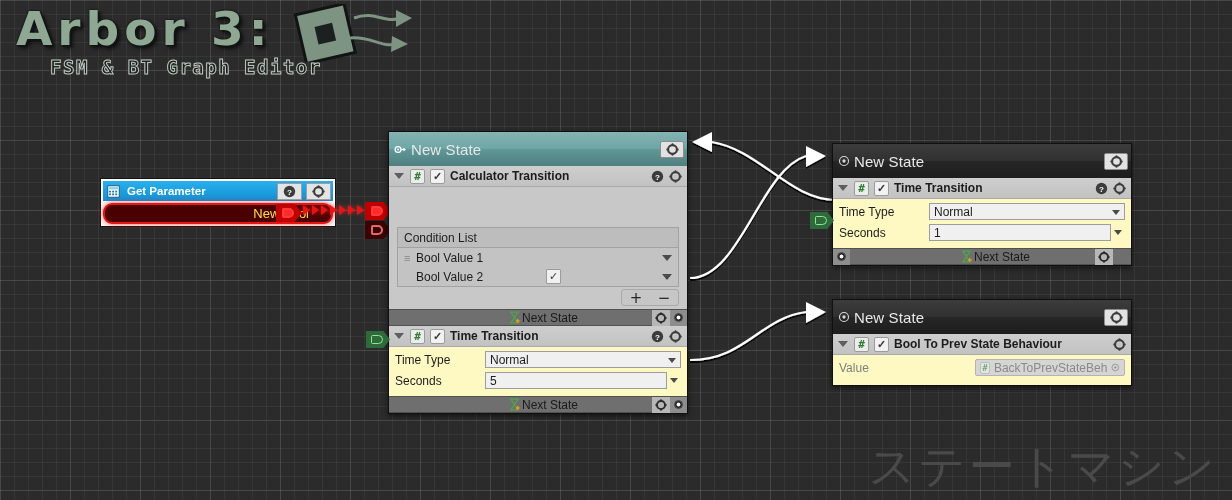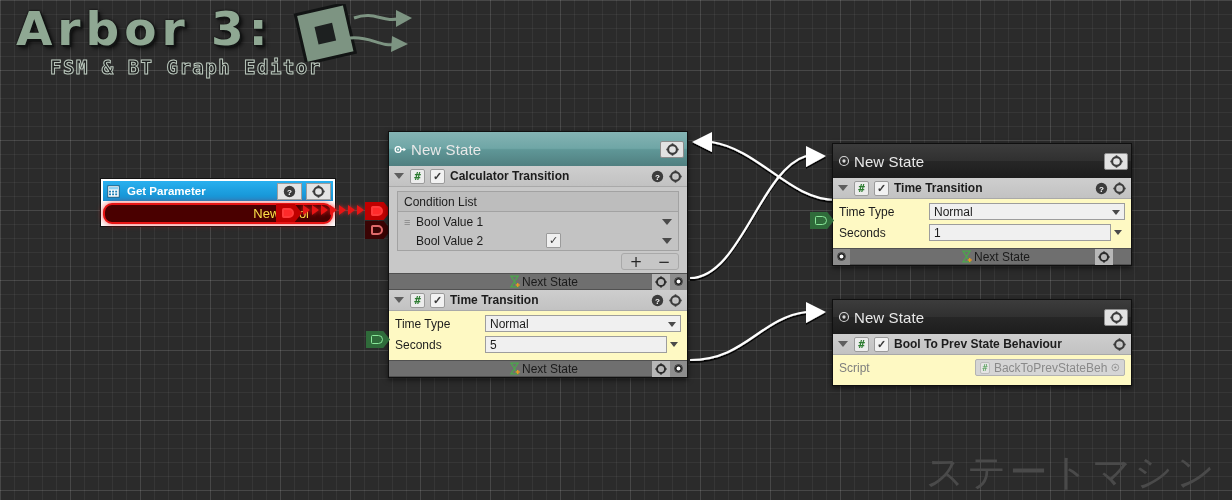--- a/index.html
+++ b/index.html
@@ -39,21 +39,21 @@
     -webkit-text-stroke: 1px #b9c6bb;
     text-shadow: 0 0 1px #b9c6bb;
     margin-top: 0; margin-left: 36px;
   }
   #logo-mark { position:absolute; left:262px; top:2px; width:140px; height:58px; }
 
   
   #watermark {
     position:absolute; right:14px; bottom:2px;
     font-family: "DejaVu Sans", sans-serif;
-    font-size: 38px; letter-spacing: 3px;
+    font-size: 46px; letter-spacing: 3px;
     color: #4a4a4a;
   }
 
   
   #edges { position:absolute; left:0; top:0; width:1232px; height:500px; pointer-events:none; }
 
   
   .node { position:absolute; }
   .node-body {
     background:#c8c8c8;
@@ -126,21 +126,21 @@
     display:flex; align-items:center; justify-content:center; gap:1px;padding-left:45px;
   }
   .ns-gear { width:18px; height:16px; background:#b7b7b7; display:flex; align-items:center; justify-content:center; }
   .ns-port {
     width:17px;height:16px;background:#8d8d8d;display:flex;align-items:center;justify-content:center;
   }
   .ns-port .dot { width:9px;height:9px;border-radius:50%;background:#fff;border:1px solid #2a2a2a; box-shadow: inset 0 0 0 1.5px #1b1b1b; }
 
   
   .cond-wrap { background:#c8c8c8; padding:4px 8px 0 8px; }
-  .cond-box { border:1px solid #a2a2a2; background:#c3c3c3; }
+  .cond-box { border:1px solid #a2a2a2; background:#c3c3c3;margin-top:36px; }
   .cond-head {
     height:20px; background:#bdbdbd; border-bottom:1px solid #a2a2a2;
     display:flex; align-items:center; padding-left:6px; font-size:12px; color:#1c1c1c;
   }
   .cond-row {
     height:19px; display:flex; align-items:center; padding:0 4px 0 6px; font-size:12px; color:#1c1c1c;
     position:relative;
   }
   .cond-drag { width:12px; color:#858585; font-size:11px; line-height:8px; }
   .cond-name { width:130px; }
@@ -625,21 +625,21 @@
               <rect x="7" y="0.4" width="2" height="3.2"></rect>
               <rect x="7" y="12.4" width="2" height="3.2"></rect>
           <rect x="0.4" y="7" width="3.2" height="2"></rect>
               <rect x="12.4" y="7" width="3.2" height="2"></rect>
             </g>
         </svg>
       </div>
 
       <div class="prop-area" style="padding-bottom:6px;">
         <div class="prop-row">
-          <span class="prop-label" style="color:#7e7e7e;">Script</span>
+          <span class="prop-label" style="color:#7e7e7e;">Value</span>
           <span style="flex:1"></span>
           <span class="script-field" style="flex:none; width:150px;">
             <span class="script-badge">#</span>
             <span>BackToPrevStateBeh</span>
             <svg width="11" height="11" viewBox="0 0 16 16" style="margin-left:auto">
               <circle cx="8" cy="8" r="6.2" fill="none" stroke="#8a8a8a" stroke-width="1.4"></circle>
               <circle cx="8" cy="8" r="2" fill="#8a8a8a"></circle>
             </svg>
           </span>
         </div>

